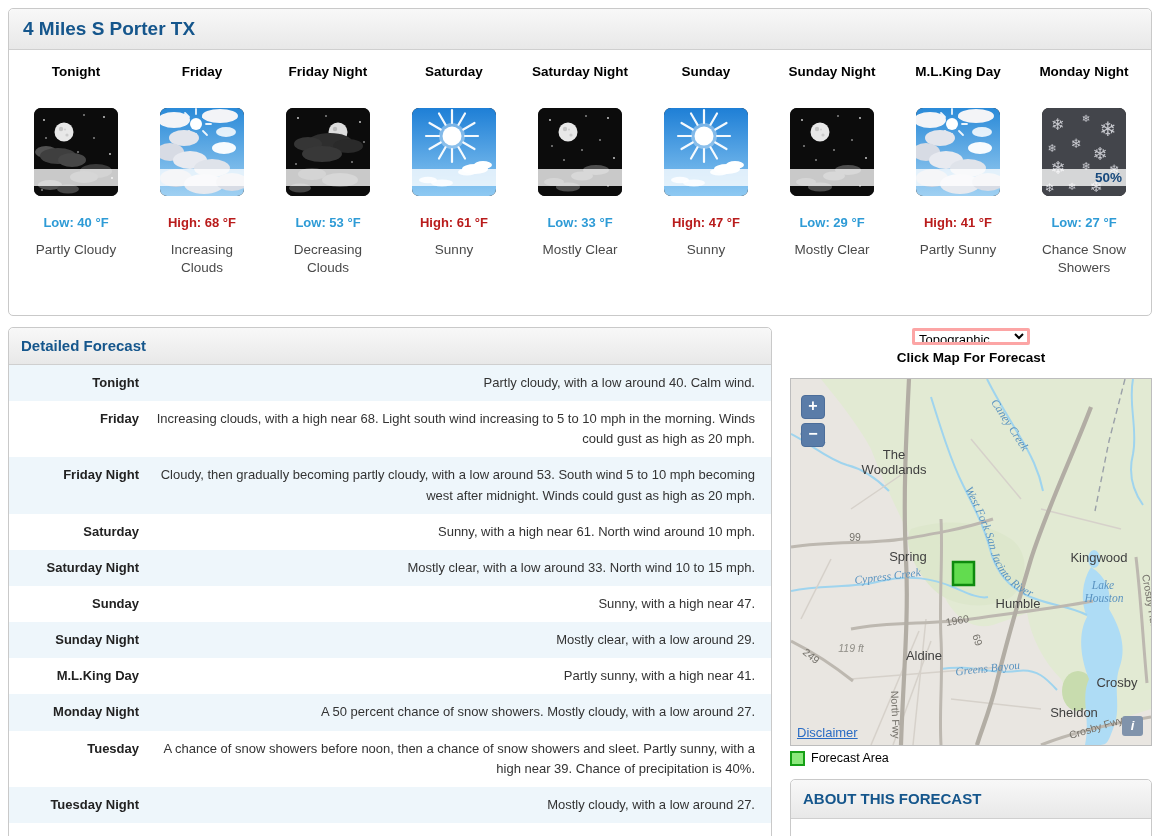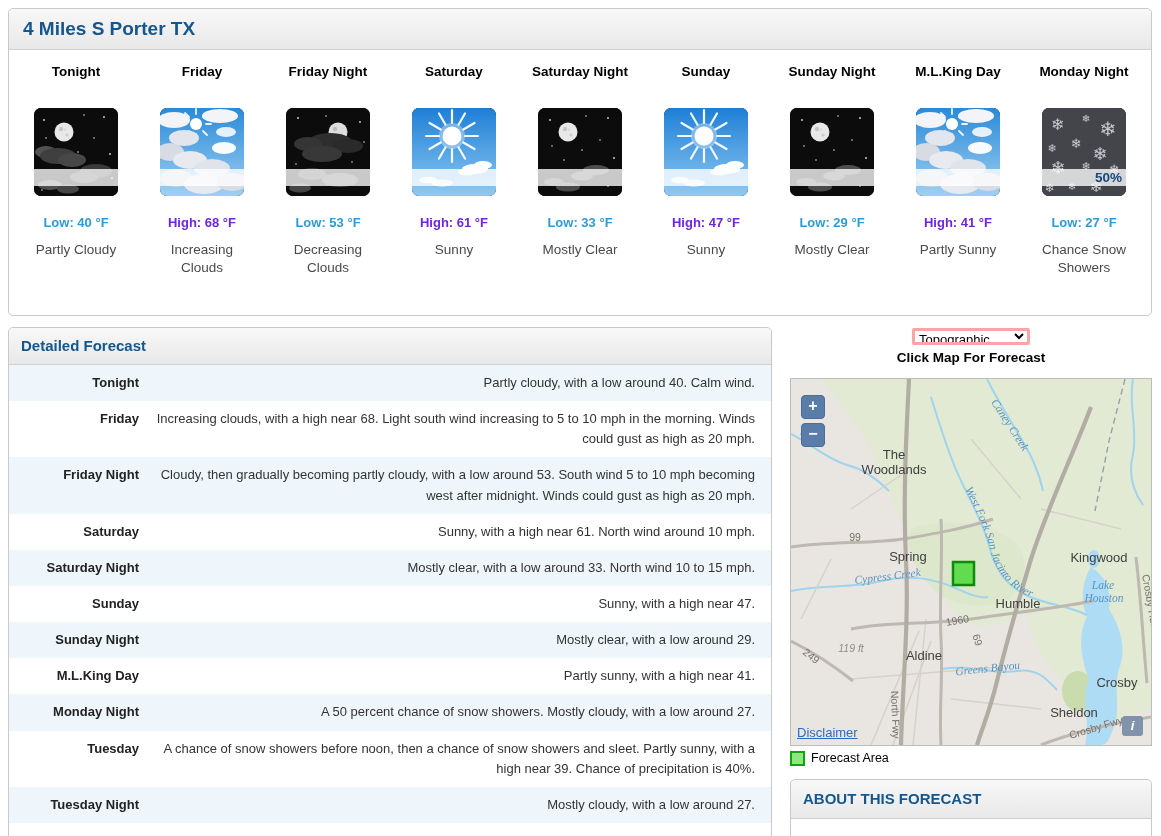--- a/index.html
+++ b/index.html
@@ -20,21 +20,21 @@
   #cards{display:flex;padding:12px 4px 0;}
   .card{flex:1;text-align:center;}
   .card-name{font-size:13.5px;font-weight:bold;color:#000;margin-top:2px;}
   .icon-wrap{position:relative;width:84px;height:88px;margin:29px auto 0;border-radius:7px;overflow:hidden;background:#000;}
   .icon-wrap svg{display:block;width:84px;height:88px;}
   .pop-strip{position:absolute;left:0;right:0;bottom:10px;height:17px;background:rgba(255,255,255,.78);
     display:flex;align-items:center;justify-content:flex-end;padding-right:4px;
     font-weight:bold;font-size:13.5px;color:#17497d;z-index:2;}
   .card-temp{margin-top:19px;font-size:13px;font-weight:bold;}
   .card-temp.low{color:#2e9bd6;}
-  .card-temp.high{color:#6d28d9;}
+  .card-temp.high{color:#b91c1c;}
   .card-cond{margin:11px auto 0;font-size:13.5px;color:#4a4a4a;max-width:92px;line-height:1.3;}
   
   #detailed{position:absolute;left:8px;top:327px;width:762px;min-height:560px;}
   #detailed .panel-hd{padding:9px 12px;}
   .sect-title{font-size:15px;font-weight:bold;color:#15568c;}
   .drow{display:flex;}
   .drow:nth-child(odd){background:#eef6fb;}
   .drow-label{width:122px;flex:0 0 122px;text-align:right;font-weight:bold;font-size:13px;color:#222;padding:8px 0 8px 8px;line-height:1.5;}
   .drow-text{flex:1;padding:8px 16px 8px 15px;font-size:13px;color:#333;line-height:1.55;text-align:right;}
   

